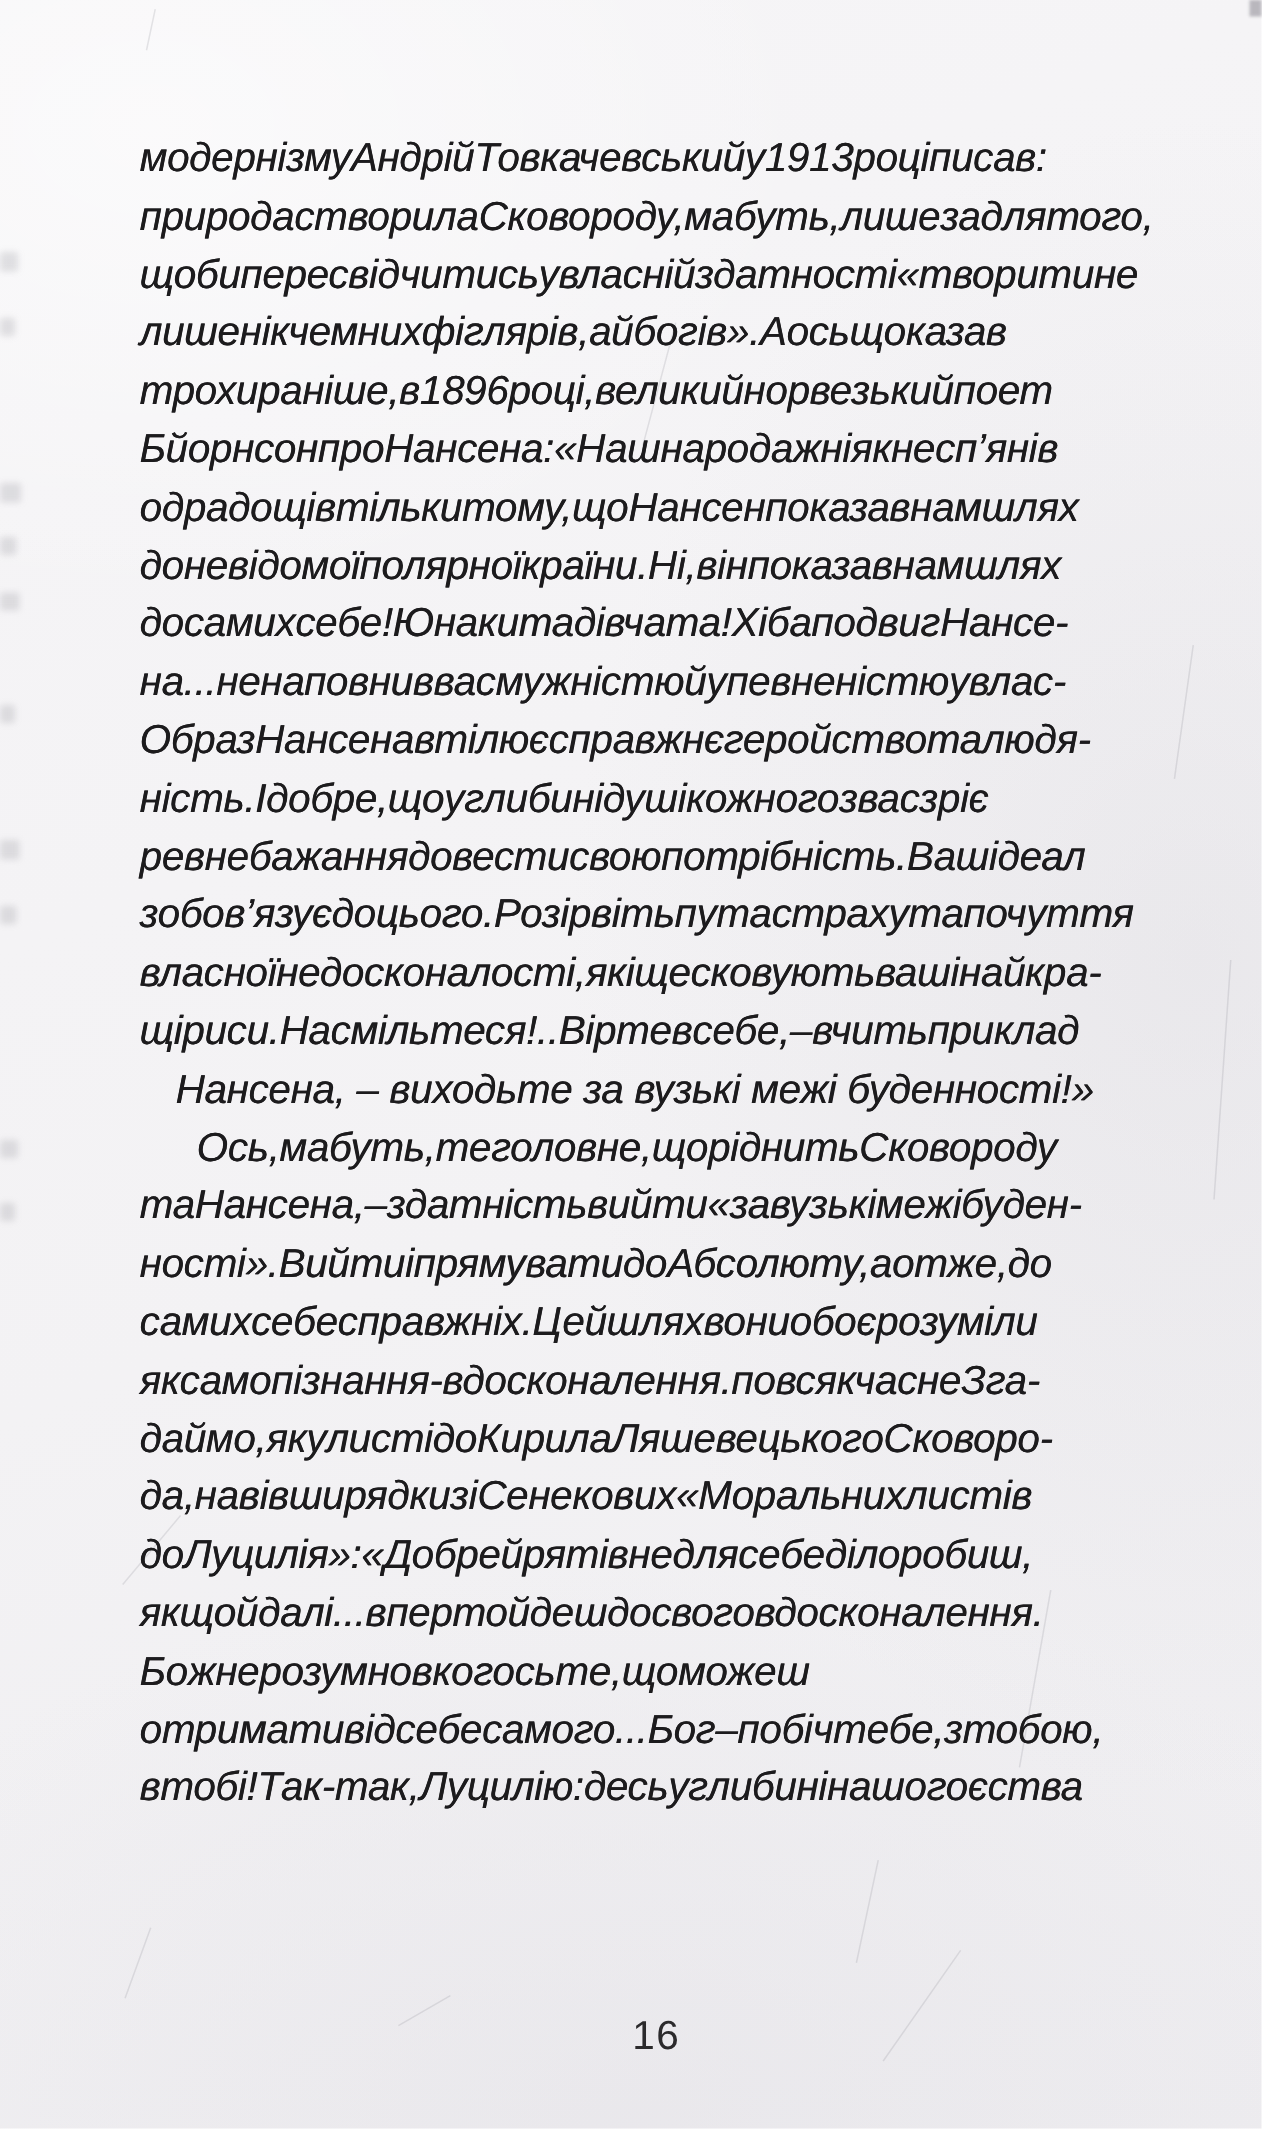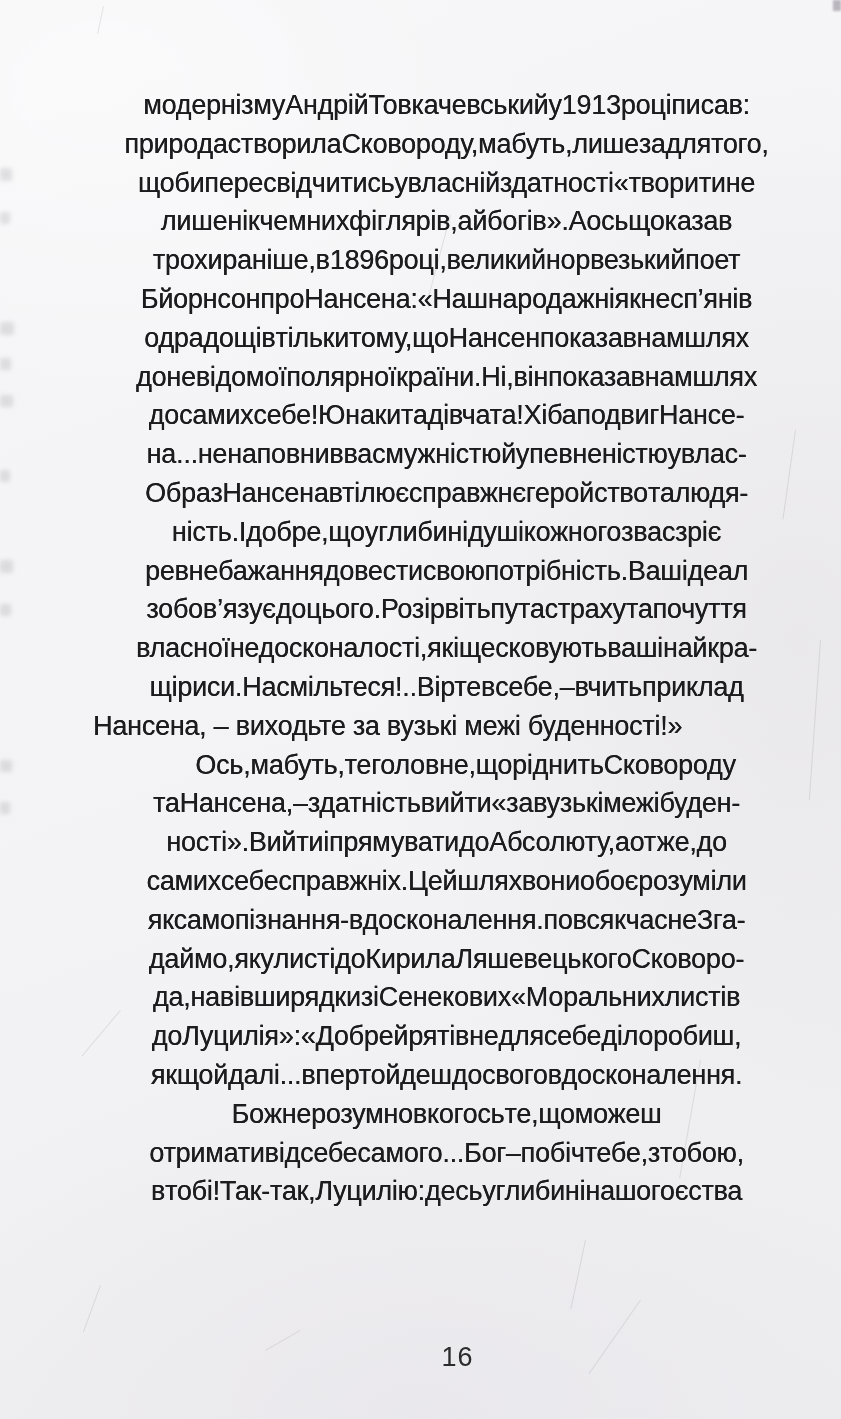--- a/index.html
+++ b/index.html
@@ -24,34 +24,36 @@
     left: 93px;
     top: 86px;
     width: 707px;
     color: #1c1b1d;
     font-size: 27px;
     letter-spacing: -0.25px;
     text-shadow: 0.2px 0 0 currentColor;
   }
   .line {
     display: flex;
-    justify-content: center;
+    justify-content: flex-start;
     height: 38.8px;
     line-height: 38.8px;
     white-space: pre;
+    font-style: italic;
   }
   .line.left {
     display: block;
+    margin-left: 24px;
   }
   .line.indent {
     padding-left: 38px;
   }
   .page-number {
     position: absolute;
-    left: 104px;
+    left: 84px;
     top: 1342px;
     width: 707px;
     text-align: center;
     font-size: 27px;
     color: #2b2a2c;
     letter-spacing: 1px;
   }
   .scratch {
     position: absolute;
     width: 1px;

